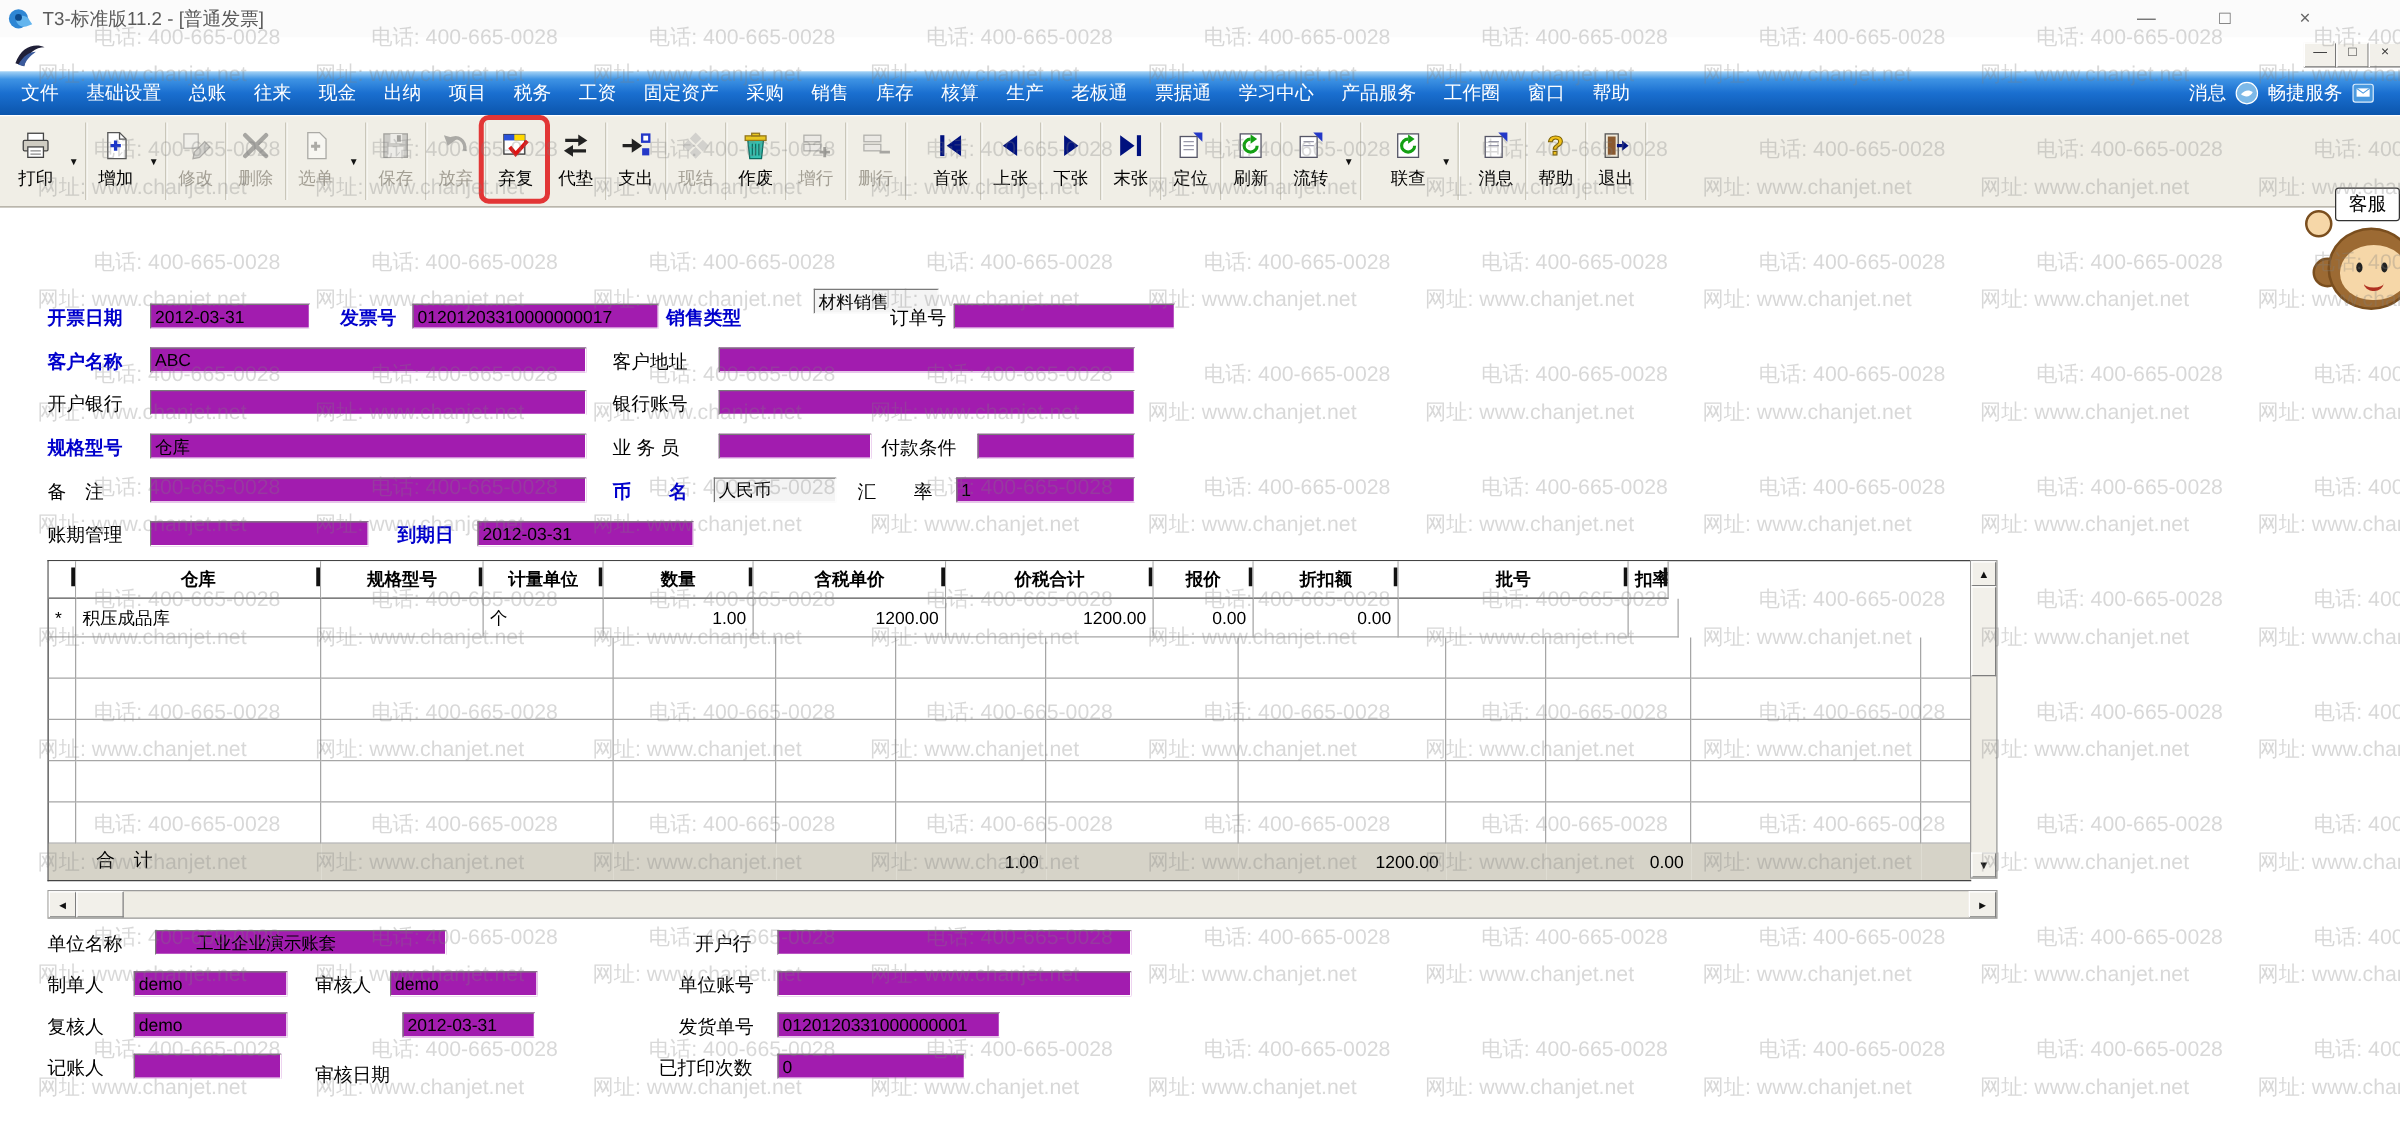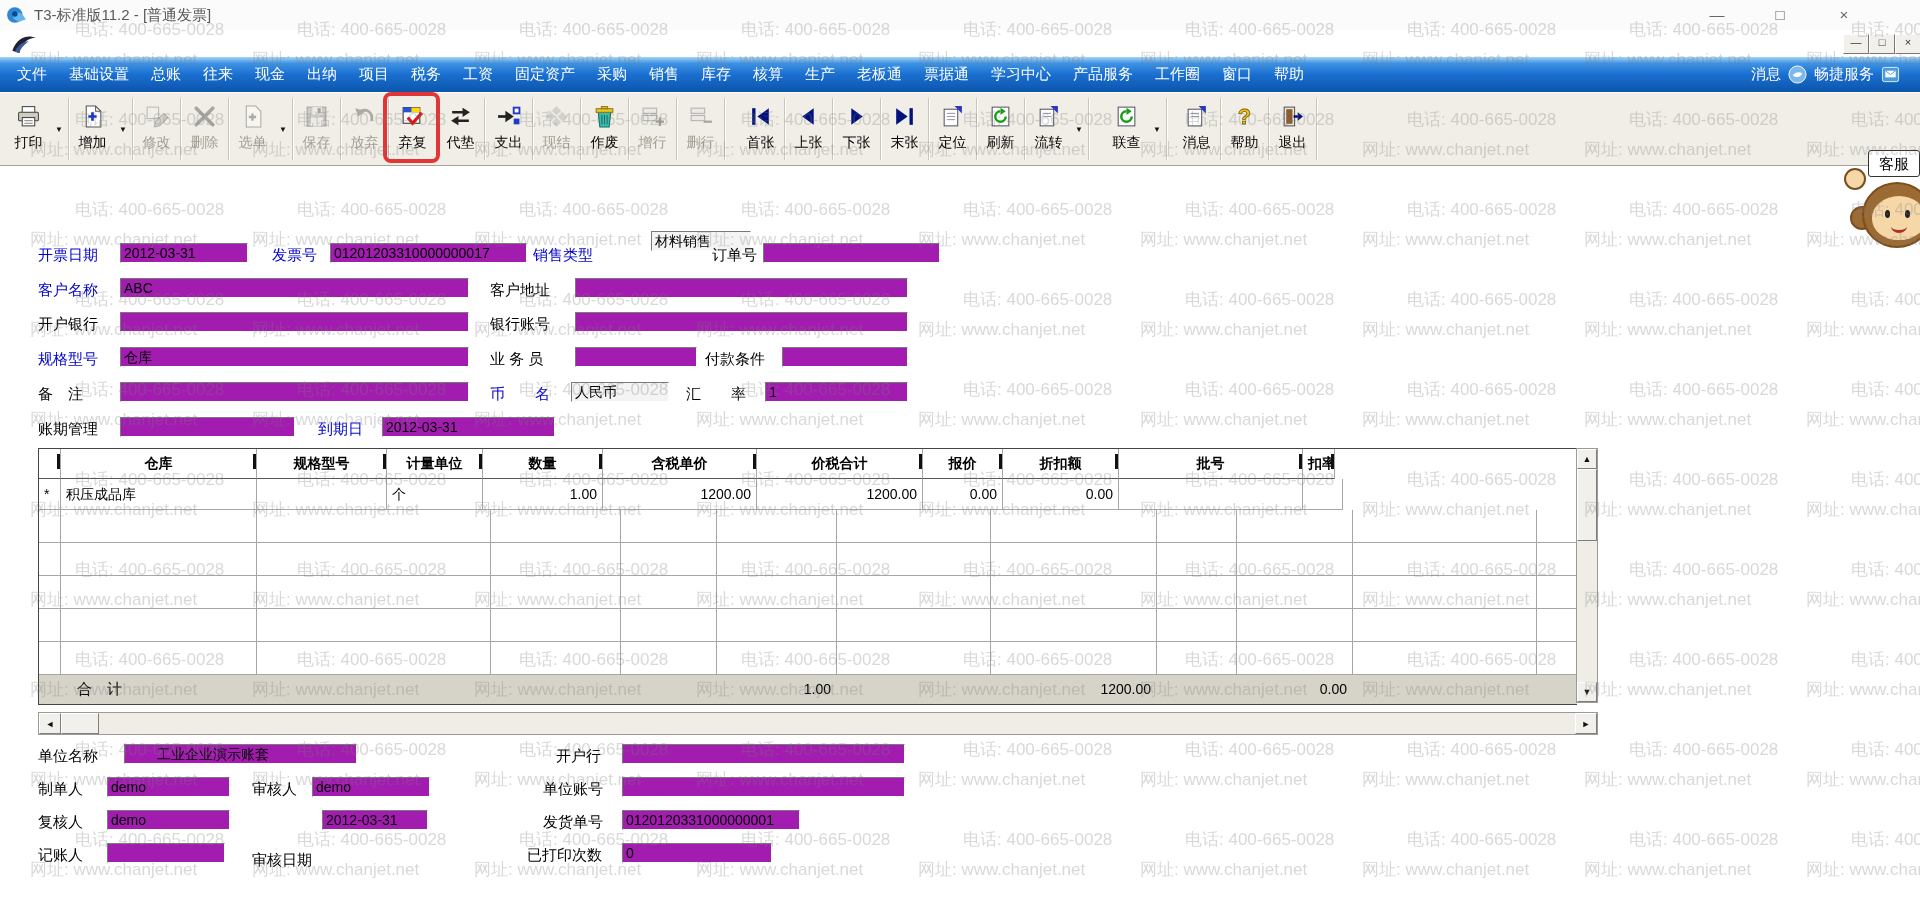--- a/index.html
+++ b/index.html
@@ -46,21 +46,21 @@
   .tgap{flex:0 0 auto;}
   .redbox{position:absolute;left:-7px;top:-3px;width:calc(100% + 12px);height:71px;
     border:4px solid #e23636;border-radius:8px;pointer-events:none;z-index:40;box-sizing:border-box;}
   #kefu{position:absolute;left:1868px;top:150px;width:50px;height:25px;background:#fff;
     border:1px solid #333;border-radius:3px;font-size:15px;line-height:25px;text-align:center;z-index:12;}
 
   
   #doc-title{position:absolute;left:0;top:174px;width:1600px;text-align:center;
     font-size:22px;font-weight:bold;text-decoration:underline;letter-spacing:1px;}
   .lbl{position:absolute;font-size:15px;height:20px;line-height:20px;white-space:pre;color:#000000;}
-  .lbl.blue{color:#0000cc;}
+  .lbl.blue{color:#0000cc;font-weight:bold;}
   .fld{position:absolute;height:20px;box-sizing:border-box;background:#a21caf;
     border:1px solid;border-color:#7a7a7a #fdfdfd #fdfdfd #7a7a7a;
     font-size:14px;line-height:18px;padding:0 3px;overflow:hidden;white-space:pre;}
   .fld.white{background:#f4f4f4;}
 
   
   #grid{position:absolute;left:38px;top:448px;border-left:1px solid #444;
     border-top:1px solid #444;border-bottom:1px solid #444;background:#fff;}
   .grow{display:flex;}
   .gc{box-sizing:border-box;border-right:1px solid #a6a6a6;border-bottom:1px solid #a6a6a6;

